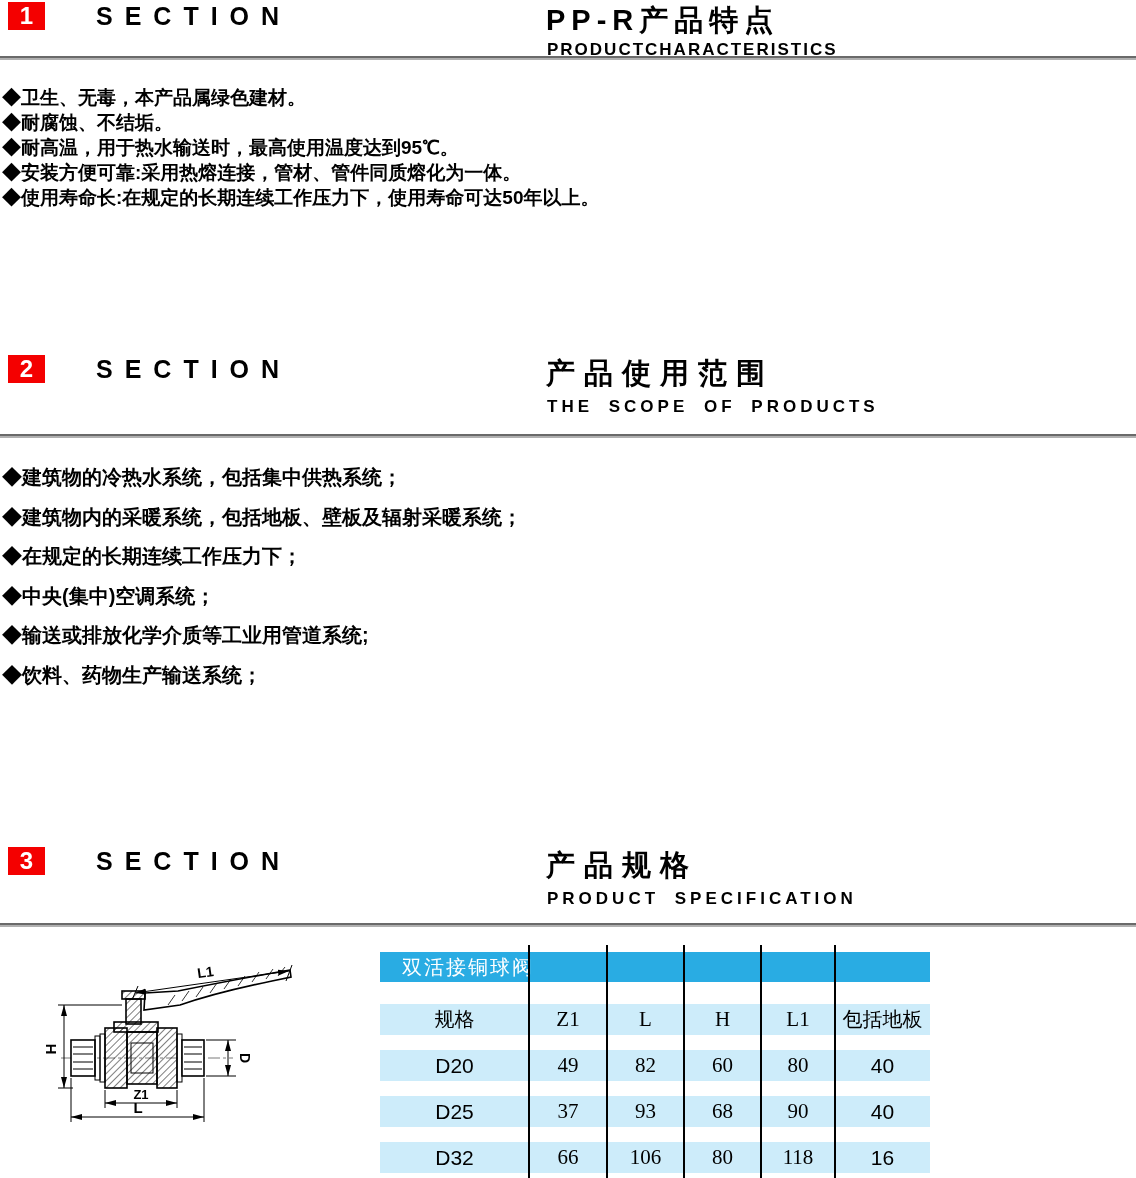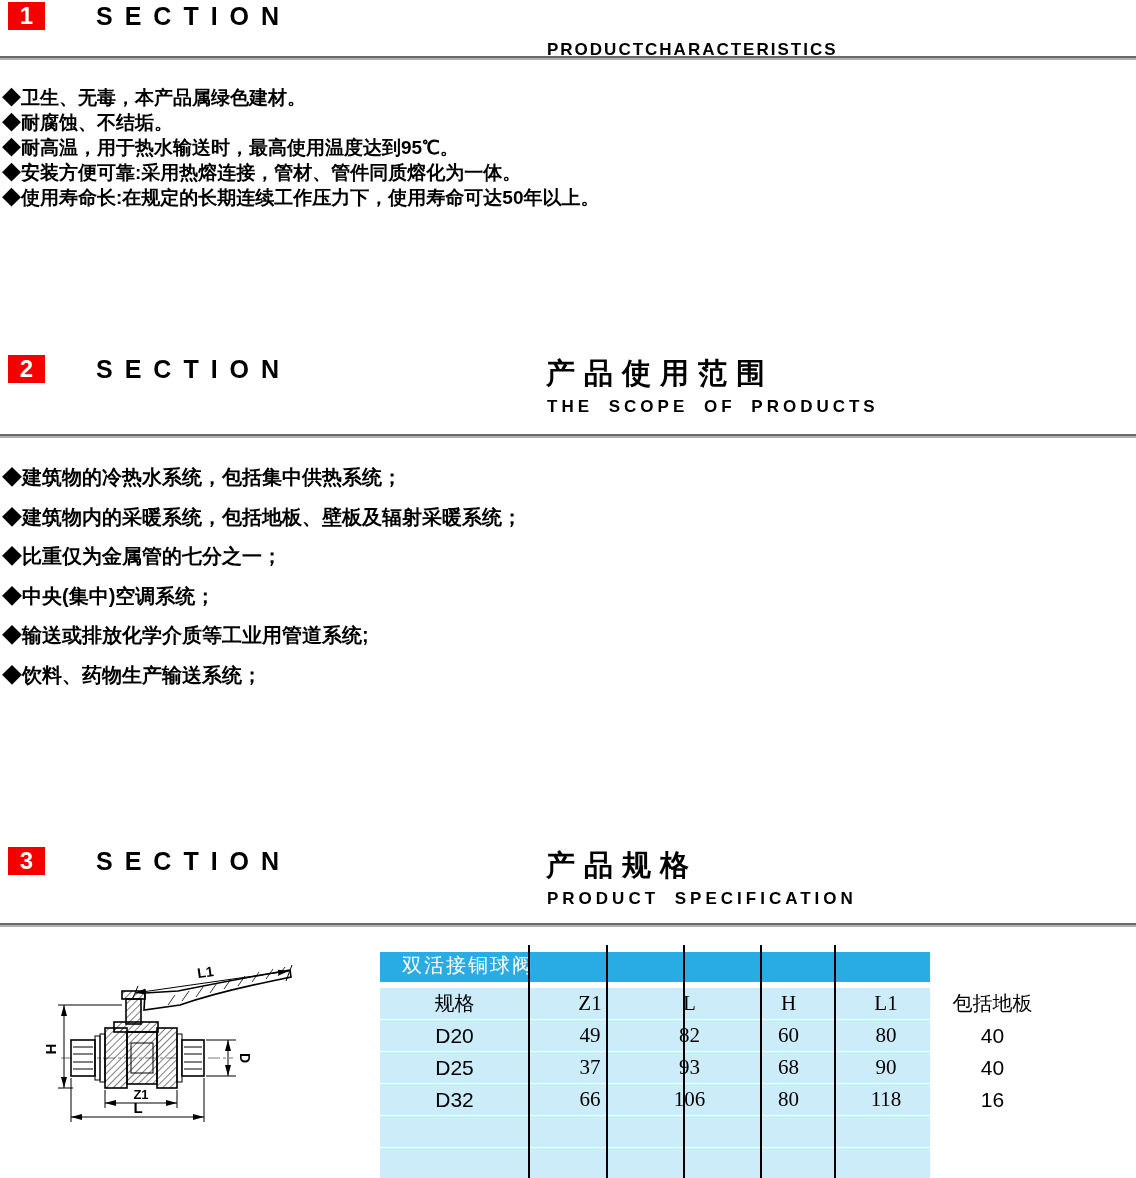--- a/index.html
+++ b/index.html
@@ -40,28 +40,27 @@
   .bullets li { white-space:nowrap; }
   .b1 { top:85px;  font-size:19px; }
   .b1 li { height:25px;   line-height:25px; }
   .b2 { top:458px; font-size:20px; }
   .b2 li { height:39.5px; line-height:39.5px; }
 
   
   .spec-table { position:absolute; left:380px; top:952px; width:550px; }
   .t-title {
     height:30px; line-height:30px; background:#29ace3; color:#ffffff;
-    font-size:20px; letter-spacing:2px; padding-left:22px; margin-bottom:6px;
+    font-size:20px; letter-spacing:2px; padding-left:22px; margin-bottom:22px;
     box-sizing:border-box;
-    font-family:Liberation Mono, monospace;
   }
   .t-row {
     display:grid; grid-template-columns:149px 78px 77px 77px 74px 95px;
-    height:31px; margin-bottom:1px; background:#cdecfa;
-    align-items:center; text-align:center; font-size:20px;gap:22px;
+    height:31px; margin-bottom:15px; background:#cdecfa;
+    align-items:center; text-align:center; font-size:20px;
   }
   .t-row > :nth-child(n+2):nth-child(-n+5) {
     font-family:"Liberation Serif", serif; font-size:21px;
   }
   .t-row > :first-child, .t-row > :last-child { font-size:21px; }
   .t-head > :first-child, .t-head > :last-child {
     font-size:20px; font-family:"Liberation Sans", sans-serif;
   }
   .vline { position:absolute; top:-7px; width:2px; height:240px; background:#000; }
   .vl1 { left:148px; } .vl2 { left:226px; } .vl3 { left:303px; }
@@ -75,20 +74,21 @@
   .valve text   { font-family:"Liberation Sans", sans-serif; font-weight:bold; fill:#000; }
 </style>
 </head>
 <body>
 
 <div class="page">
 
   <div class="sec-head" style="top:2px;">
     <div class="sec-num">1</div>
     <div class="sec-label">SECTION</div>
+    <div class="sec-cn">PP-R产品特点</div>
     <div class="sec-en">PRODUCTCHARACTERISTICS</div>
   </div>
   <div class="divider" style="top:56px;"></div>
 
   <ul class="bullets b1">
     <li>◆卫生、无毒，本产品属绿色建材。</li>
     <li>◆耐腐蚀、不结垢。</li>
     <li>◆耐高温，用于热水输送时，最高使用温度达到95℃。</li>
     <li>◆安装方便可靠:采用热熔连接，管材、管件同质熔化为一体。</li>
     <li>◆使用寿命长:在规定的长期连续工作压力下，使用寿命可达50年以上。</li>
@@ -98,21 +98,21 @@
     <div class="sec-num">2</div>
     <div class="sec-label">SECTION</div>
     <div class="sec-cn" style="letter-spacing:9px;">产品使用范围</div>
     <div class="sec-en wide">THE SCOPE OF PRODUCTS</div>
   </div>
   <div class="divider" style="top:434px;"></div>
 
   <ul class="bullets b2">
     <li>◆建筑物的冷热水系统，包括集中供热系统；</li>
     <li>◆建筑物内的采暖系统，包括地板、壁板及辐射采暖系统；</li>
-    <li>◆比重仅为金属管的七分之一；</li>
+    <li>◆在规定的长期连续工作压力下；</li>
     <li>◆中央(集中)空调系统；</li>
     <li>◆输送或排放化学介质等工业用管道系统;</li>
     <li>◆饮料、药物生产输送系统；</li>
   </ul>
 
   <div class="sec-head" style="top:847px;">
     <div class="sec-num">3</div>
     <div class="sec-label">SECTION</div>
     <div class="sec-cn" style="letter-spacing:9px;">产品规格</div>
     <div class="sec-en wide">PRODUCT SPECIFICATION</div>

